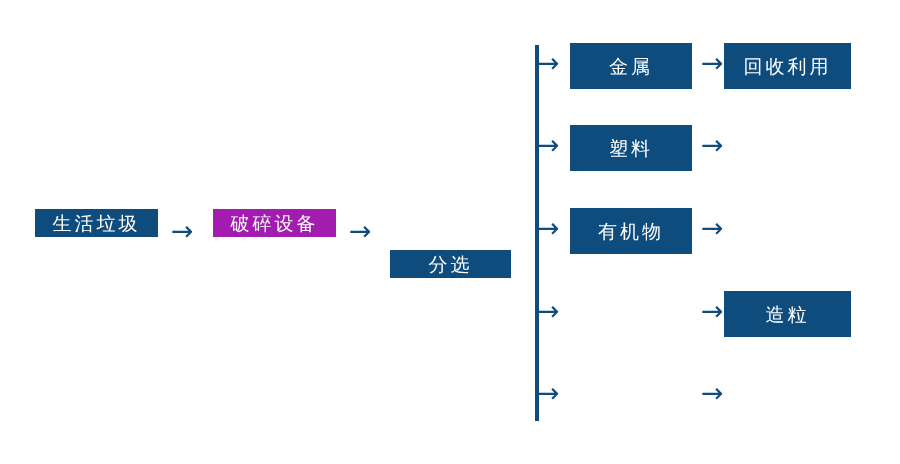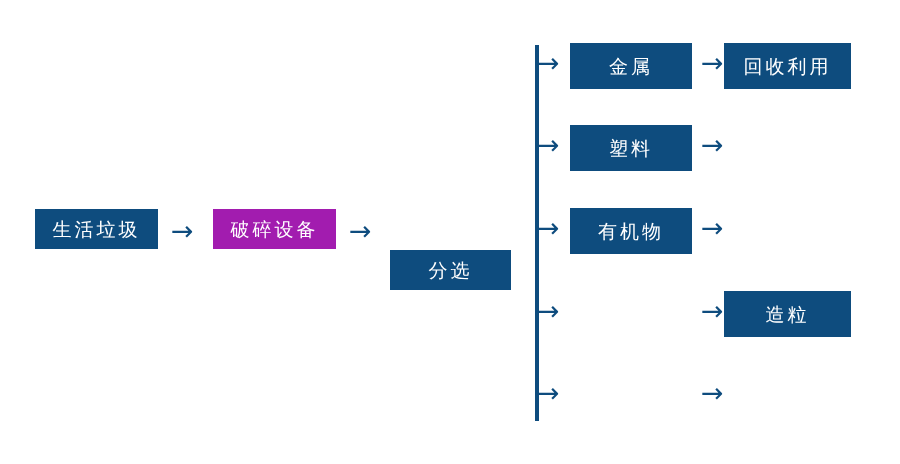--- a/index.html
+++ b/index.html
@@ -25,21 +25,21 @@
     letter-spacing: 3px;
     font-size: 19px;
     line-height: 1;
     white-space: nowrap;
     box-sizing: border-box;
   }
   .node.blue  { background: #0E4C7E; }
   .node.red   { background: #a21caf; }
 
   
-  .main-node { height: 40px; top: 209px; }
+  .main-node { height: 28px; top: 209px; }
   #node-waste     { left: 35px;  width: 123px; }
   #node-crusher   { left: 213px; width: 123px; }
   #node-sorting   { left: 390px; width: 121px; margin-top: 41px; }
 
   
   .arrow {
     position: absolute;
     color: #0E4C7E;
     font-size: 27px;
     line-height: 1;

